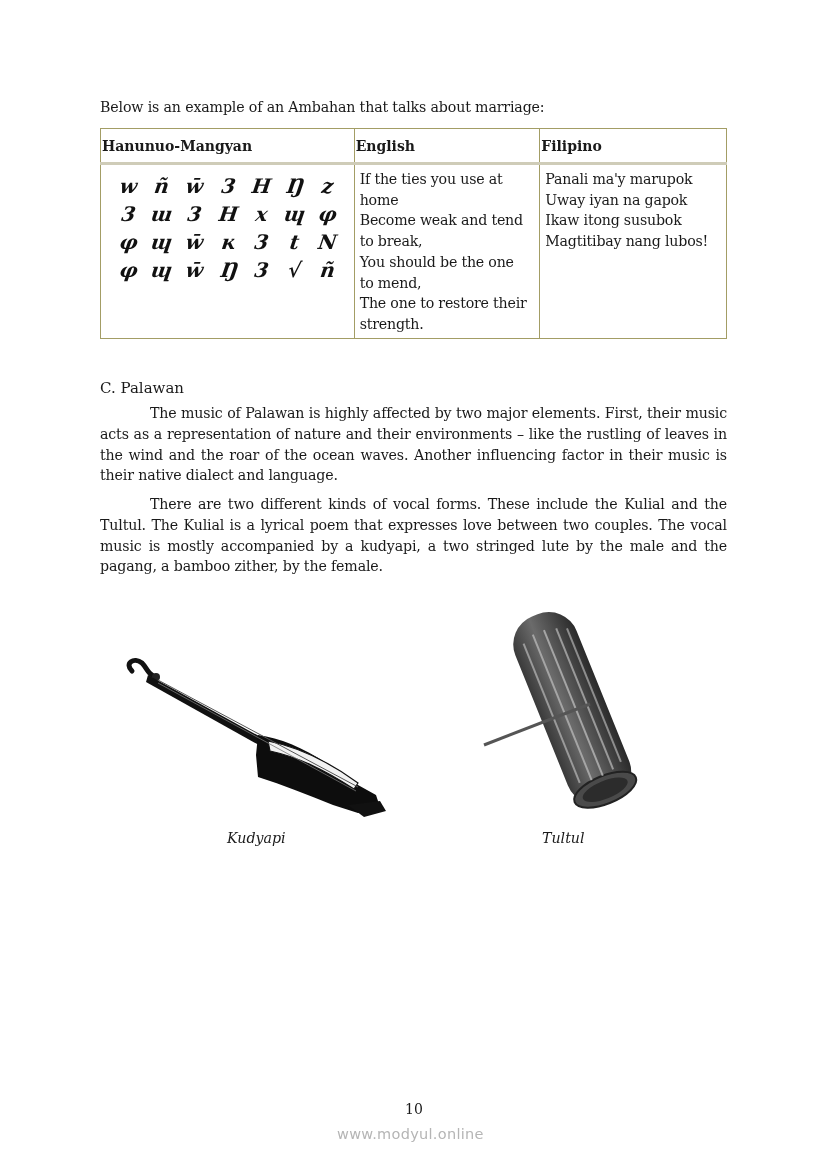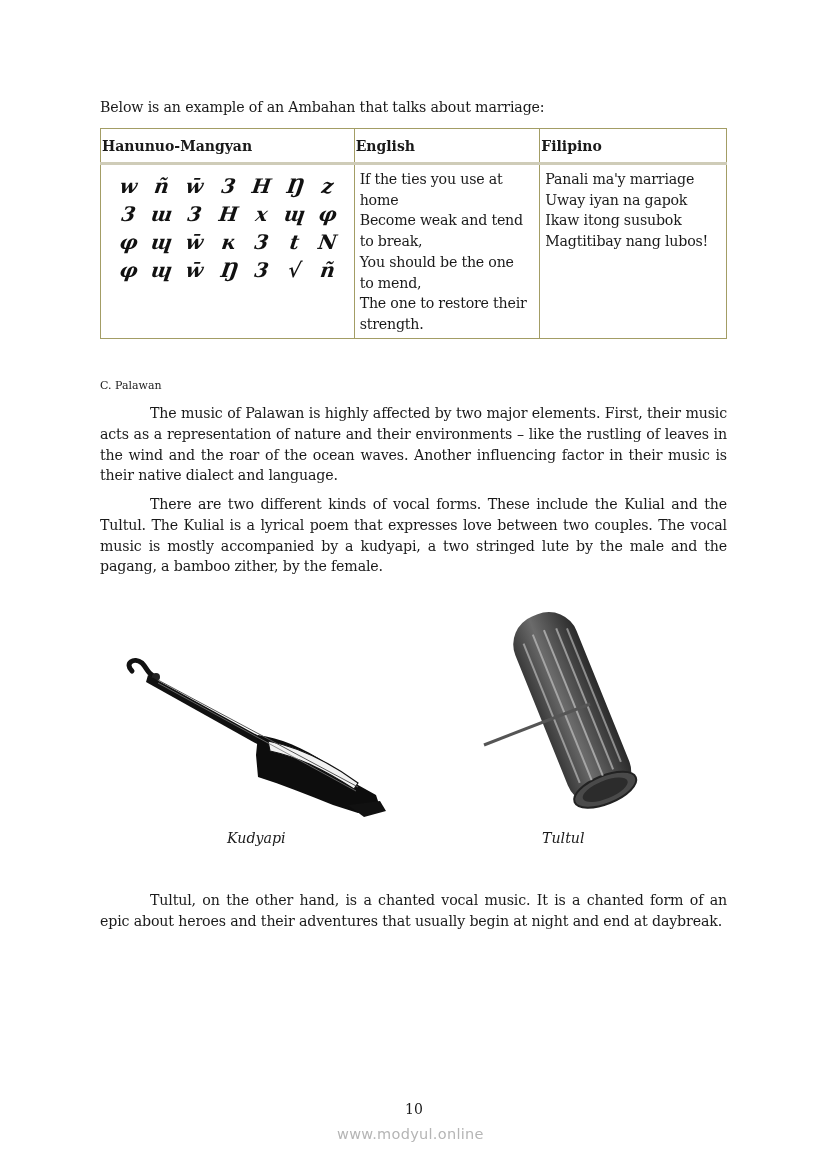--- a/index.html
+++ b/index.html
@@ -10,21 +10,21 @@
     table.amb { position: absolute; left: 100px; top: 128px; width: 627px; border-collapse: collapse;
                 font-size: 14.2px; }
     table.amb th, table.amb td { border: 1.3px solid #a39d65; vertical-align: top; }
     table.amb th { height: 31px; font-weight: bold; text-align: left; vertical-align: middle; font-size: 14px; }
     table.amb thead tr { border-bottom: 3px solid #cfccb8; }
     table.amb td { padding: 4px 5px 3px 5px; line-height: 20.7px; letter-spacing: -0.2px; }
     .c1 { width: 253px; } .c2 { width: 186px; } .c3 { width: 186px; }
     .script { display: grid; grid-template-columns: repeat(7, 1fr); row-gap: 2px; padding: 4px 4px 0 6px; }
     .glyph { font-family: "DejaVu Serif", serif; font-style: italic; font-weight: bold; font-size: 20px;
              text-align: center; line-height: 26px; color: #111; transform: skewX(-8deg); }
-    .section-head { position: absolute; left: 100px; top: 379px; font-size: 11px; }
+    .section-head { position: absolute; left: 100px; top: 379px; font-size: 15px; }
     .para { position: absolute; left: 100px; width: 627px; font-size: 14.2px; line-height: 20.8px;
             text-align: justify; letter-spacing: -0.15px; margin: 0; }
     .indent { display: inline-block; width: 50px; }
     .fig { position: absolute; }
     .caption { position: absolute; font-style: italic; font-size: 14.2px; }
     .pagenum { position: absolute; left: 405px; top: 1101px; font-size: 14px; }
     .footer { position: absolute; left: 557px; top: 1109px; font-family: "DejaVu Sans", sans-serif;
               font-weight: bold; font-size: 15.5px; letter-spacing: -0.3px; color: #111; }
     .watermark { position: absolute; left: 337px; top: 1126px; font-family: "DejaVu Sans", sans-serif;
                  font-size: 14.5px; color: #b5b5b5; letter-spacing: 0.3px; }
@@ -82,21 +82,21 @@
           <div>If the ties you use at</div>
           <div>home</div>
           <div>Become weak and tend</div>
           <div>to break,</div>
           <div>You should be the one</div>
           <div>to mend,</div>
           <div>The one to restore their</div>
           <div>strength.</div>
         </td>
         <td class="c3">
-          <div>Panali ma'y marriage</div>
+          <div>Panali ma'y marupok</div>
           <div>Uway iyan na gapok</div>
           <div>Ikaw itong susubok</div>
           <div>Magtitibay nang lubos!</div>
         </td>
       </tr>
     </tbody>
   </table>
 
   <div class="section-head">C.  Palawan</div>
 
@@ -136,17 +136,16 @@
       <line x1="98" y1="25" x2="98" y2="182" stroke="#a5a5a5" stroke-width="2"></line>
       <line x1="110" y1="28" x2="110" y2="180" stroke="#9a9a9a" stroke-width="2"></line>
       <line x1="120" y1="32" x2="120" y2="176" stroke="#8d8d8d" stroke-width="2"></line>
     </g>
     <line x1="6" y1="145" x2="112" y2="104" stroke="#555" stroke-width="3"></line>
   </svg>
 
   <div class="caption" style="left:227px; top:830px;">Kudyapi</div>
   <div class="caption" style="left:542px; top:830px;">Tultul</div>
 
-  <p class="para" style="top:890px;"><span class="indent"></span><span>Tultul, on the other hand, is a chanted vocal music. It is a chanted form of an epic about heroes and their adventures that usually begin at night and end at daybreak.</span></p>
 
   <div class="pagenum">10</div>
   <div class="watermark">www.modyul.online</div>
 </div>
 
 </body></html>

